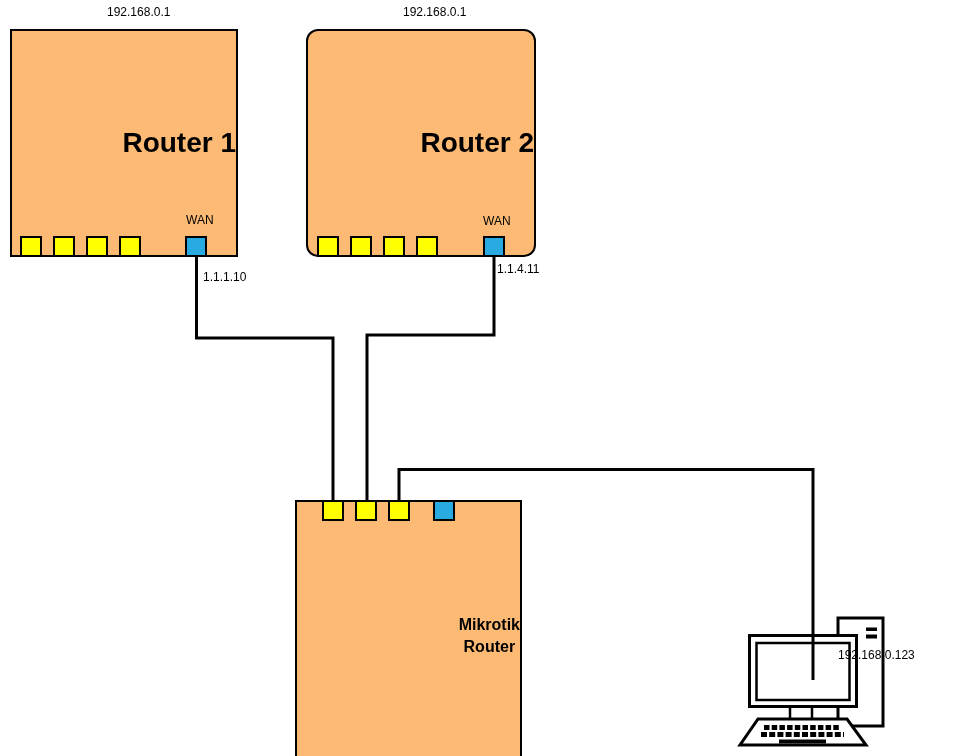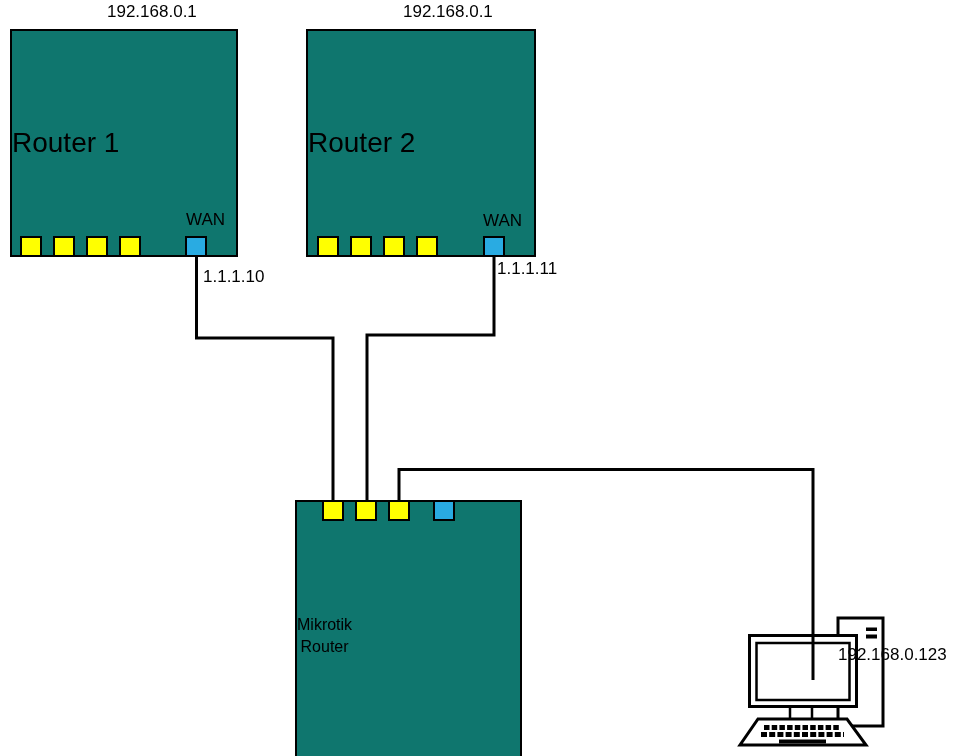--- a/index.html
+++ b/index.html
@@ -7,44 +7,45 @@
     position: relative;
     width: 953px;
     height: 756px;
     background: #ffffff;
     font-family: "Liberation Sans", sans-serif;
     color: #000000;
     overflow: hidden;
   }
   .device {
     position: absolute;
-    background: #0f766e;
+    background: #fdba74;
     border: 2px solid #000000;
     box-sizing: border-box;
     display: flex;
     align-items: center;
-    justify-content: flex-start;
+    justify-content: flex-end;
+    font-weight: bold;
   }
   #router1 { left: 10px;  top: 29px;  width: 228px; height: 228px; }
-  #router2 { left: 306px; top: 29px;  width: 230px; height: 228px; }
+  #router2 { left: 306px; top: 29px;  width: 230px; height: 228px; border-radius: 12px; }
   #mikrotik { left: 295px; top: 500px; width: 227px; height: 272px; }
   .device-title { font-size: 28px; line-height: 32px; }
   .mikrotik-title { font-size: 16px; line-height: 22px; text-align: center; }
   .port {
     position: absolute;
     width: 22px;
     height: 21px;
     border: 2px solid #000000;
     box-sizing: border-box;
   }
   .port.lan { background: #FFFF00; }
   .port.wan { background: #29ABE2; }
   .label {
     position: absolute;
-    font-size: 17px;
+    font-size: 12px;
     line-height: 16px;
     white-space: nowrap;
   }
   svg.layer {
     position: absolute;
     left: 0; top: 0;
     pointer-events: none;
   }
 </style>
 </head>
@@ -67,21 +68,21 @@
   <div class="label" style="left:403px; top:4px;">192.168.0.1</div>
   <div class="device" id="router2">
     <div class="device-title">Router 2</div>
   </div>
   <span class="port lan" style="left:317px; top:236px;"></span>
   <span class="port lan" style="left:350px; top:236px;"></span>
   <span class="port lan" style="left:383px; top:236px;"></span>
   <span class="port lan" style="left:416px; top:236px;"></span>
   <span class="port wan" style="left:483px; top:236px;"></span>
   <div class="label" style="left:483px; top:213px;">WAN</div>
-  <div class="label" style="left:497px; top:261px;">1.1.1.11</div>
+  <div class="label" style="left:497px; top:261px;">1.1.4.11</div>
 
   <div class="device" id="mikrotik">
     <div class="mikrotik-title">
       <div>Mikrotik</div>
       <div>Router</div>
     </div>
   </div>
   <span class="port lan" style="left:322px; top:500px;"></span>
   <span class="port lan" style="left:355px; top:500px;"></span>
   <span class="port lan" style="left:388px; top:500px;"></span>

